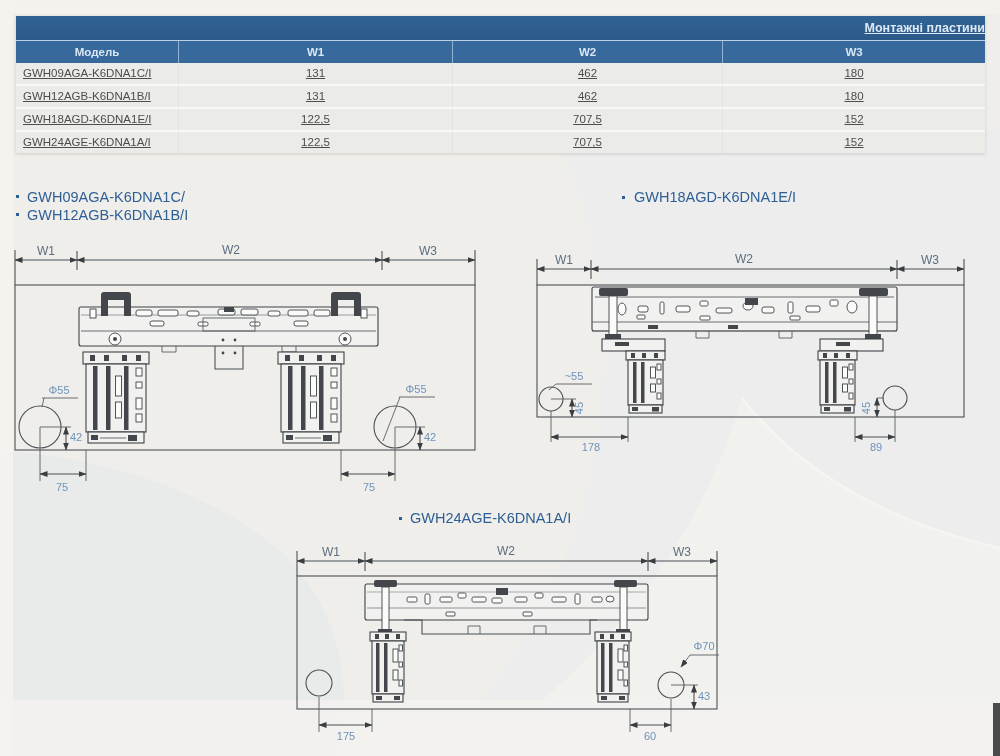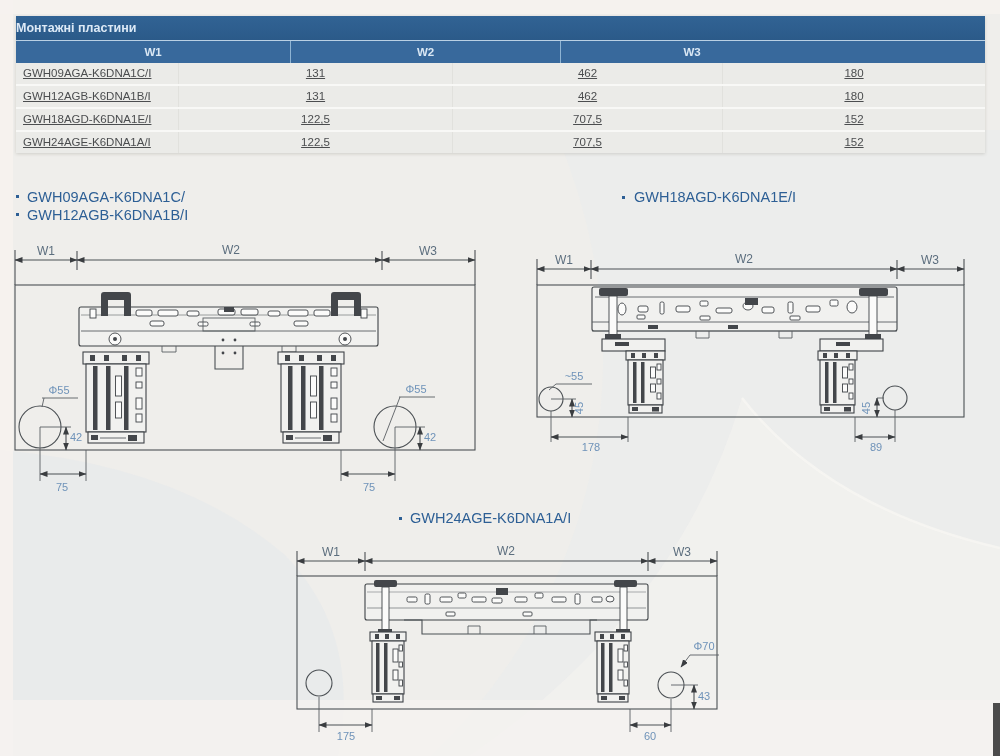--- a/index.html
+++ b/index.html
@@ -9,24 +9,25 @@
     background:#efeeeb;
   }
   #bgart{position:absolute;left:0;top:0;width:1000px;height:756px;}
   
   .tbl{
     position:absolute;left:16px;top:16px;width:969px;
     box-shadow:0 1px 3px rgba(120,115,105,.25);
     font-family:"Liberation Sans",sans-serif;
   }
   .tbl-title{
-    height:24px;line-height:24px;text-align:left;
+    height:24px;line-height:24px;text-align:right;
     background:linear-gradient(#316394,#2b5a89);
     color:#dce9f6;font-size:12.5px;font-weight:bold;
     border-bottom:1px solid #b9d0e4;
+    text-decoration:underline;
   }
   .tbl-head{display:flex;height:22px;background:#38699c;}
   .tbl-head .c{
     line-height:22px;text-align:center;color:#d9e7f4;
     font-size:11.5px;font-weight:bold;
     border-left:1px solid #8fb4d3;box-sizing:border-box;
   }
   .tbl-head .c:first-child{border-left:none;}
   .tbl-body{background:#f8f8f6;}
   .tbl-row{display:flex;height:21px;background:#ebebe8;margin-bottom:2px;}
@@ -63,20 +64,21 @@
   <path d="M742,398 Q828,508 1000,548" stroke="#f7f6f3" stroke-width="2.5" fill="none" opacity="0.8"></path>
   <rect x="0" y="0" width="1000" height="14" fill="#f5f2ee" opacity="0.9"></rect>
   <rect x="0" y="0" width="13" height="756" fill="#f6f2ee" opacity="0.9"></rect>
   <rect x="0" y="700" width="1000" height="56" fill="#f5f3f0" opacity="0.8"></rect>
   <rect x="993" y="703" width="7" height="53" fill="#4b4b4b"></rect>
 </svg>
 
 <div class="tbl">
   <div class="tbl-title">Монтажні пластини</div>
   <div class="tbl-head">
+    <div class="c w0">Модель</div>
     <div class="c w1">W1</div>
     <div class="c w2">W2</div>
     <div class="c w3">W3</div>
   </div>
   <div class="tbl-body" id="tbl-body">
       <div class="tbl-row">
         <div class="c w0">GWH09AGA-K6DNA1C/I</div>
         <div class="c w1">131</div>
         <div class="c w2">462</div>
         <div class="c w3">180</div>

